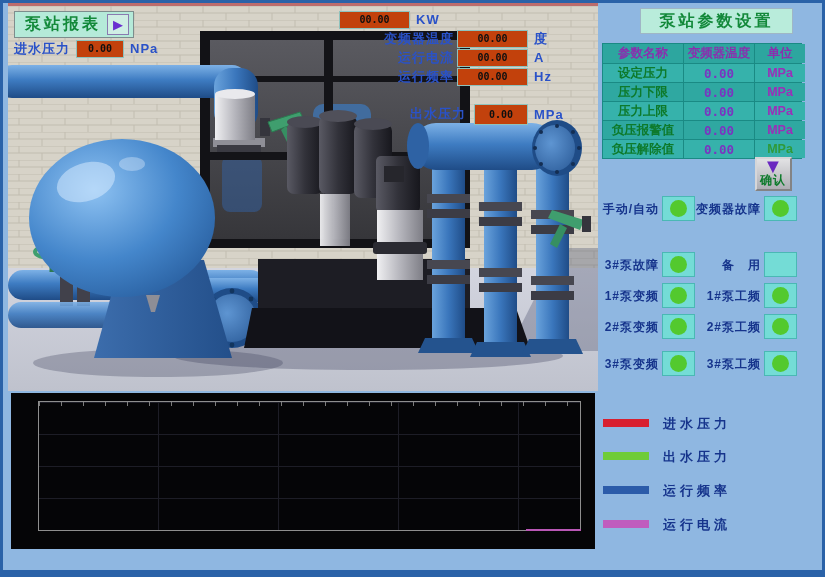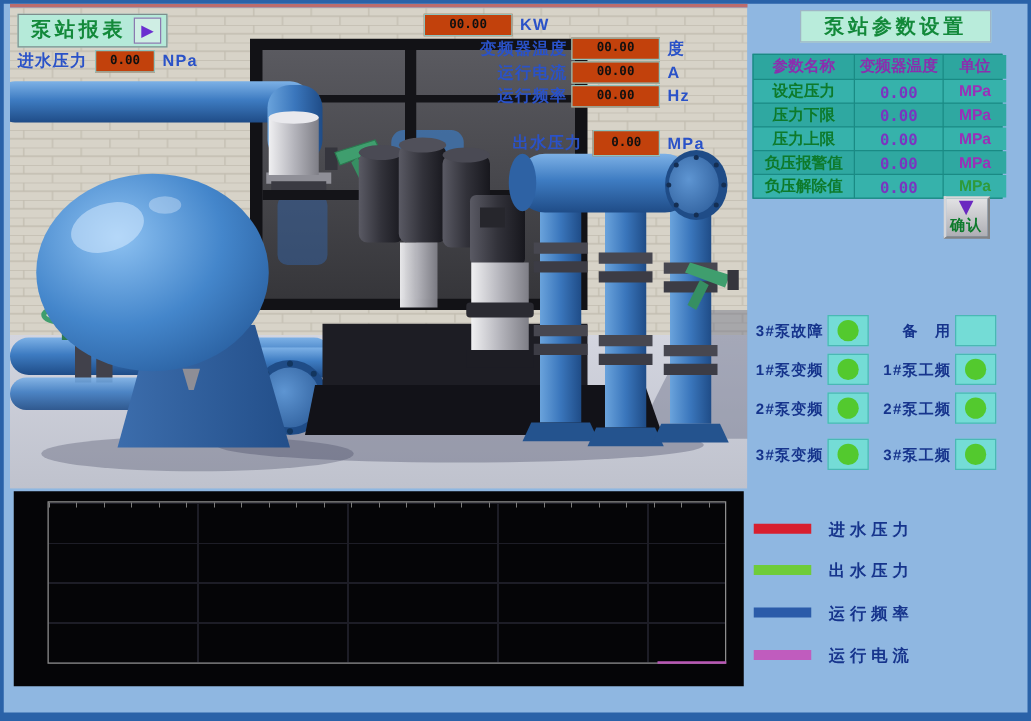--- a/index.html
+++ b/index.html
@@ -314,20 +314,30 @@
     <div class="cell val">0.00</div>
     <div class="cell un green">MPa</div>
   </div>
 
   <div class="confirm">
     <span class="c-icon">▼</span>
     <span class="c-lb">确认</span>
   </div>
 
   <div class="status">
+    <div class="st-row" style="top:193px;">
+      <span class="st-lb l1">手动/自动</span>
+      <div class="st-box b1">
+          <span class="lamp"></span>
+        </div>
+      <span class="st-lb l2">变频器故障</span>
+      <div class="st-box b2">
+          <span class="lamp"></span>
+        </div>
+    </div>
     <div class="st-row" style="top:249px;">
       <span class="st-lb l1">3#泵故障</span>
       <div class="st-box b1">
           <span class="lamp"></span>
         </div>
       <span class="st-lb l2">备　用</span>
       <div class="st-box b2"></div>
     </div>
     <div class="st-row" style="top:280px;">
       <span class="st-lb l1">1#泵变频</span>

